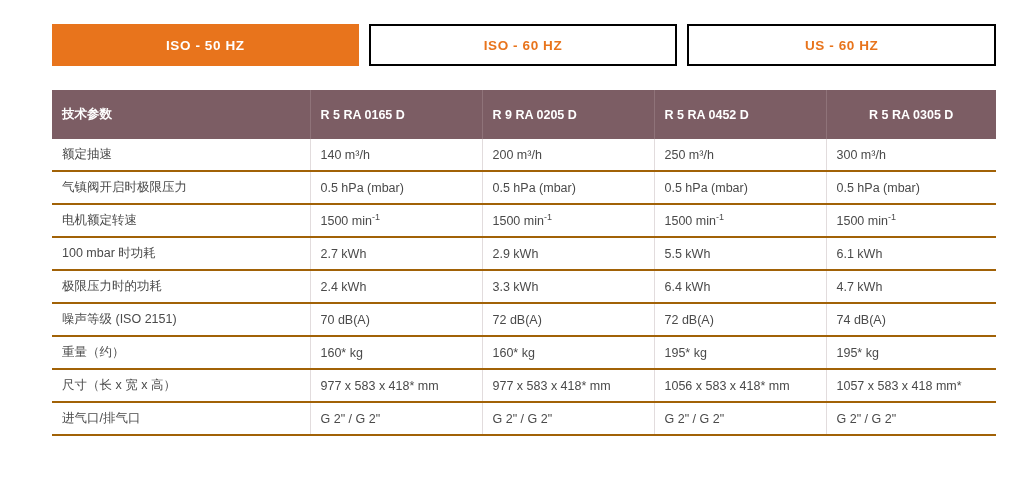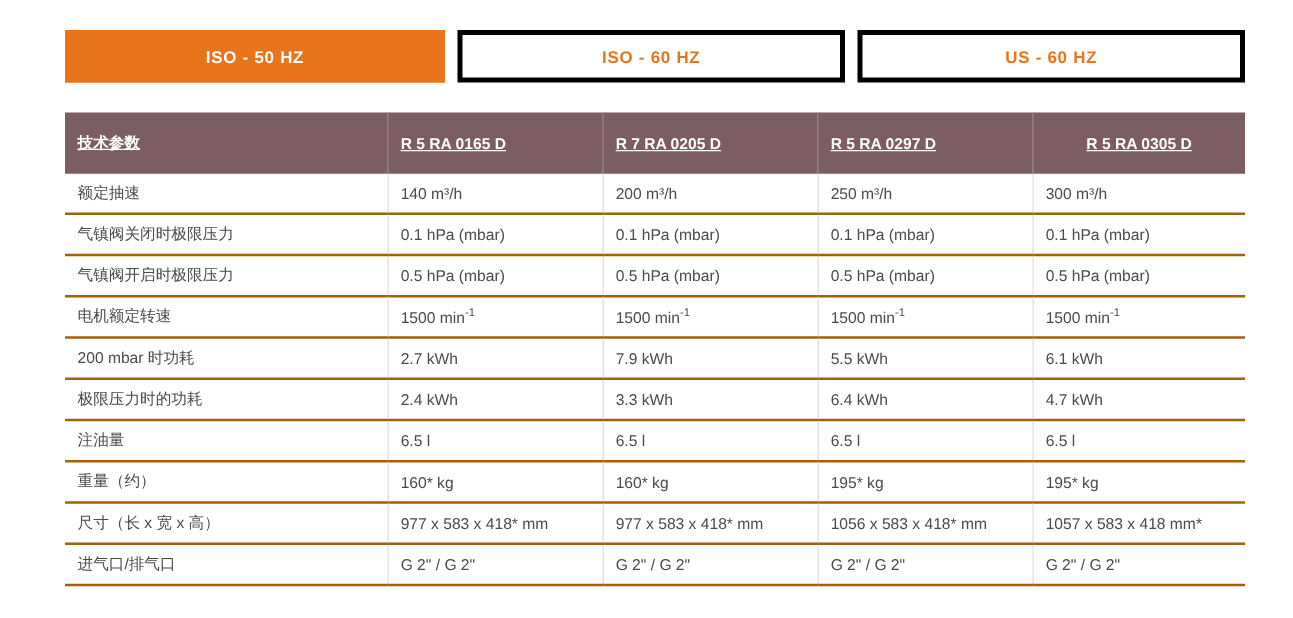--- a/index.html
+++ b/index.html
@@ -42,21 +42,21 @@
     user-select: none;
   }
   .tab.active {
     background: #e8741c;
     color: #ffffff;
     border: 1px solid #e8741c;
   }
   .tab.inactive {
     background: #ffffff;
     color: #e8741c;
-    border: 4px solid #000000;
+    border: 2px solid #000000;
   }
   
   .table-wrap {
     padding: 24px 38px 0 52px;
     box-sizing: border-box;
   }
   table.spec {
     border-collapse: collapse;
     width: 100%;
     table-layout: fixed;
@@ -65,21 +65,20 @@
   table.spec thead th {
     background: #7c5d64;
     color: #ffffff;
     font-weight: bold;
     text-align: left;
     padding: 16px 10px;
     font-size: 12.5px;
     border-right: 1px solid #8f7379;
     height: 28px;
     box-sizing: border-box;
-    text-decoration: underline;
   }
   table.spec thead th:last-child { border-right: none; text-align: center; }
   table.spec tbody td {
     padding: 7px 10px;
     border-bottom: 2px solid #a16207;
     border-right: 1px solid #e2dcdd;
     color: #4a4a4a;
     height: 27px;
     box-sizing: border-box;
     white-space: nowrap;
@@ -122,74 +121,67 @@
         <col class="c0">
           <col class="c1">
           <col class="c2">
           <col class="c3">
           <col class="c4">
       </colgroup>
       <thead>
         <tr>
           <th>技术参数</th>
           <th>R 5 RA 0165 D</th>
-          <th>R 7 RA 0205 D</th>
-          <th>R 5 RA 0297 D</th>
+          <th>R 9 RA 0205 D</th>
+          <th>R 5 RA 0452 D</th>
           <th>R 5 RA 0305 D</th>
         </tr>
       </thead>
       <tbody id="spec-body">
           <tr>
             <td class="label-cell">额定抽速</td>
             <td>140 m³/h</td>
             <td>200 m³/h</td>
             <td>250 m³/h</td>
             <td>300 m³/h</td>
           </tr>
           <tr>
-            <td class="label-cell">气镇阀关闭时极限压力</td>
-            <td>0.1 hPa (mbar)</td>
-            <td>0.1 hPa (mbar)</td>
-            <td>0.1 hPa (mbar)</td>
-            <td>0.1 hPa (mbar)</td>
-          </tr>
-          <tr>
             <td class="label-cell">气镇阀开启时极限压力</td>
             <td>0.5 hPa (mbar)</td>
             <td>0.5 hPa (mbar)</td>
             <td>0.5 hPa (mbar)</td>
             <td>0.5 hPa (mbar)</td>
           </tr>
           <tr>
             <td class="label-cell">电机额定转速</td>
             <td>1500 min<sup>-1</sup></td>
             <td>1500 min<sup>-1</sup></td>
             <td>1500 min<sup>-1</sup></td>
             <td>1500 min<sup>-1</sup></td>
           </tr>
           <tr>
-            <td class="label-cell">200 mbar 时功耗</td>
+            <td class="label-cell">100 mbar 时功耗</td>
             <td>2.7 kWh</td>
-            <td>7.9 kWh</td>
+            <td>2.9 kWh</td>
             <td>5.5 kWh</td>
             <td>6.1 kWh</td>
           </tr>
           <tr>
             <td class="label-cell">极限压力时的功耗</td>
             <td>2.4 kWh</td>
             <td>3.3 kWh</td>
             <td>6.4 kWh</td>
             <td>4.7 kWh</td>
           </tr>
           <tr>
-            <td class="label-cell">注油量</td>
-            <td>6.5 l</td>
-            <td>6.5 l</td>
-            <td>6.5 l</td>
-            <td>6.5 l</td>
+            <td class="label-cell">噪声等级 (ISO 2151)</td>
+            <td>70 dB(A)</td>
+            <td>72 dB(A)</td>
+            <td>72 dB(A)</td>
+            <td>74 dB(A)</td>
           </tr>
           <tr>
             <td class="label-cell">重量（约）</td>
             <td>160* kg</td>
             <td>160* kg</td>
             <td>195* kg</td>
             <td>195* kg</td>
           </tr>
           <tr>
             <td class="label-cell">尺寸（长 x 宽 x 高）</td>

